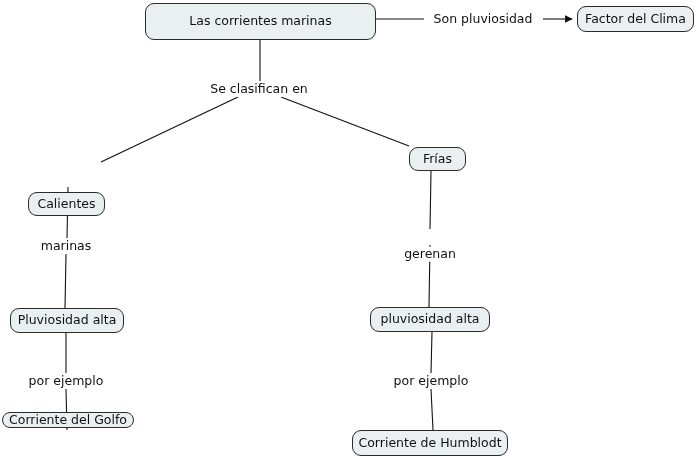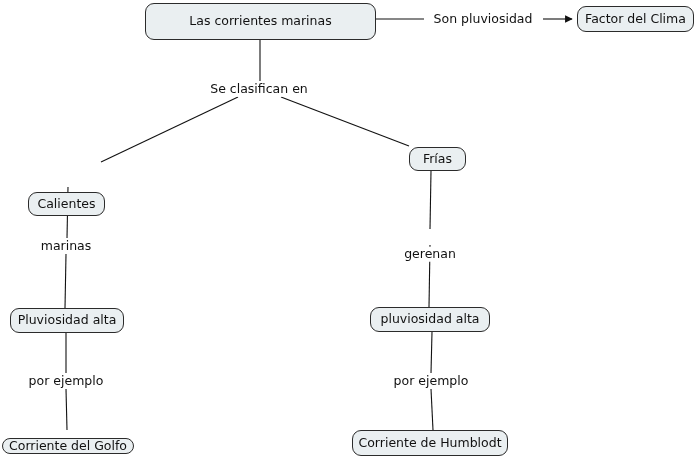--- a/index.html
+++ b/index.html
@@ -103,21 +103,21 @@
   </div>
 
   <div class="node" style="left:10px; top:308px; width:114px; height:25px;">
     <span>Pluviosidad alta</span>
   </div>
 
   <div class="node" style="left:370px; top:307px; width:120px; height:25px;">
     <span>pluviosidad alta</span>
   </div>
 
-  <div class="node" style="left:2px; top:438px; width:132px; height:16px;">
+  <div class="node" style="left:2px; top:412px; width:132px; height:16px;">
     <span>Corriente del Golfo</span>
   </div>
 
   <div class="node" style="left:352px; top:430px; width:156px; height:26px;">
     <span>Corriente de Humblodt</span>
   </div>
 
   <div class="link-label" style="left:483px; top:19px;">Son pluviosidad</div>
 
   <div class="link-label" style="left:259px; top:89px;">Se clasifican en</div>

